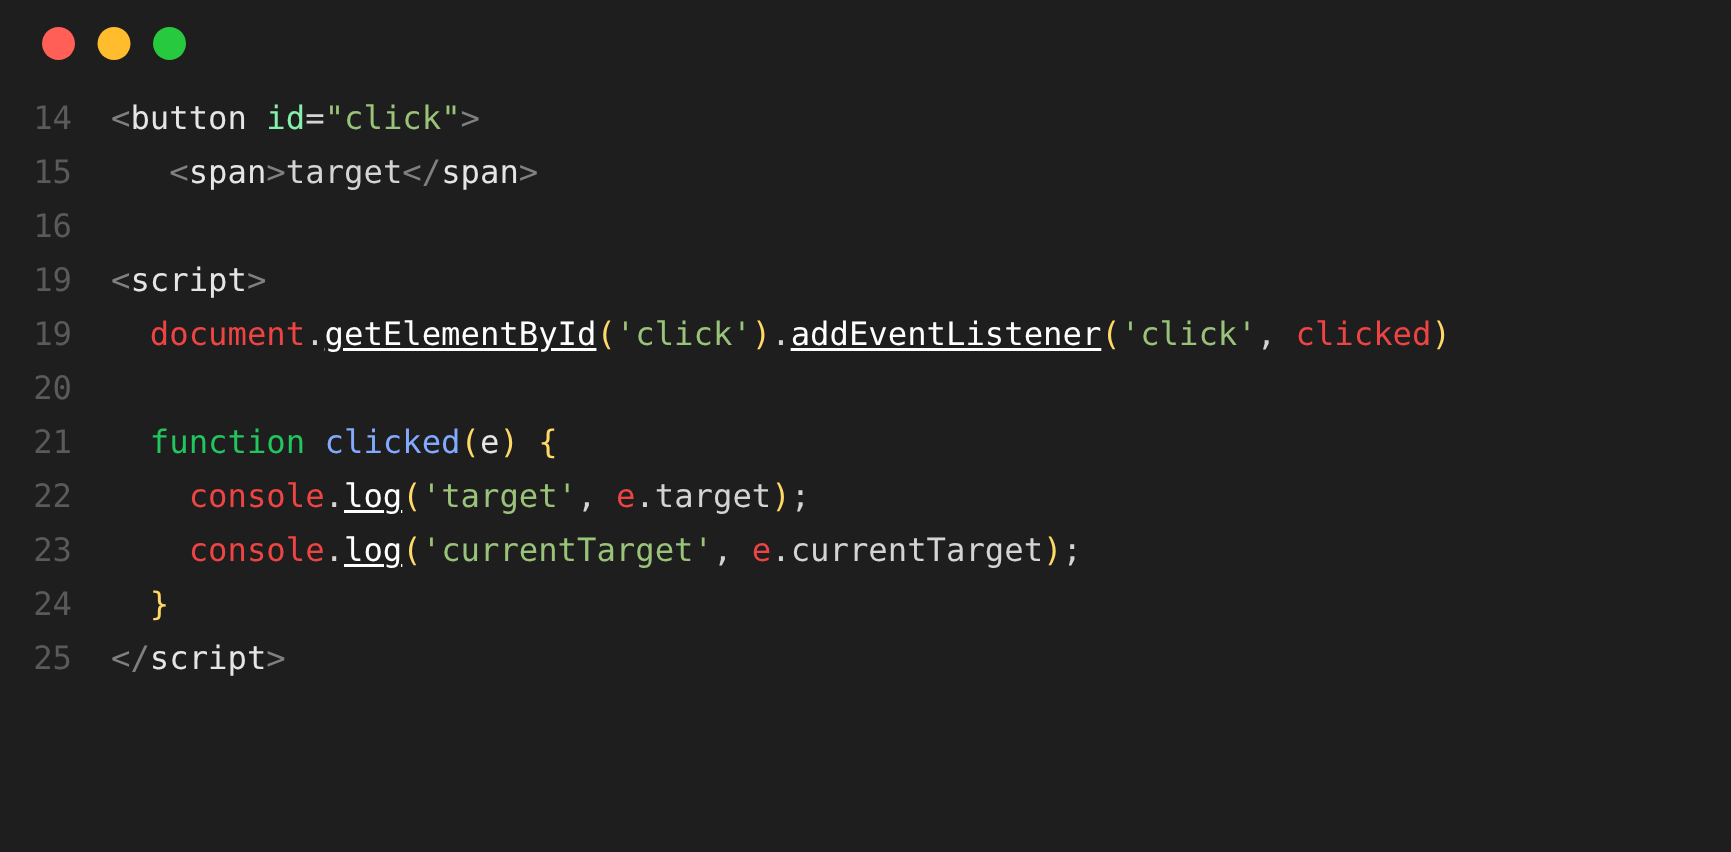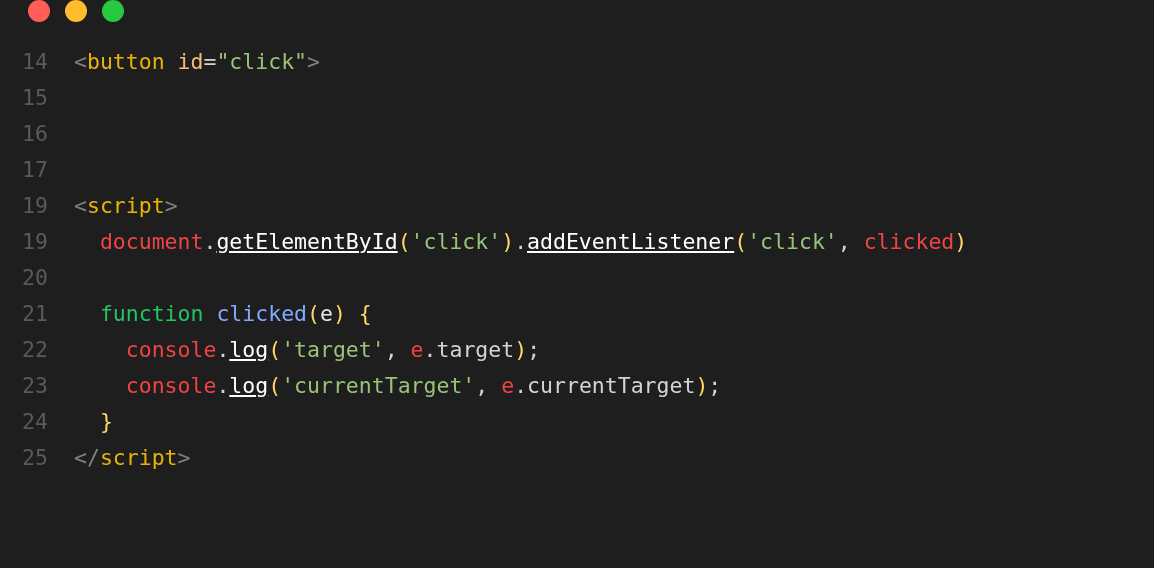--- a/index.html
+++ b/index.html
@@ -8,20 +8,21 @@
       font-family: ui-monospace, "SF Mono", Menlo, Monaco, Consolas, monospace;
       width: 1154px;
       height: 568px;
       overflow: hidden;
     }
     .editor-window {
       width: 100%;
       height: 100%;
       background: #1e1e1e;
       border-radius: 12px;
+      padding-top: 18px;
     }
     .title-bar {
       display: flex;
       gap: 15px;
       padding-left: 28px;
       padding-bottom: 22px;
     }
     .traffic-light {
       width: 22px;
       height: 22px;
@@ -46,22 +47,22 @@
       user-select: none;
       padding-right: 0;
       flex-shrink: 0;
     }
     .line-content {
       padding-left: 26px;
       color: #d4d4d4;
     }
     
     .tk-punct    { color: #808080; }
-    .tk-tag      { color: #eab308; }
-    .tk-attr     { color: #fdba74; }
+    .tk-tag      { color: #e5e5e5; }
+    .tk-attr     { color: #86efac; }
     .tk-op       { color: #d4d4d4; }
     .tk-string   { color: #98c379; }
     .tk-text     { color: #d4d4d4; }
     .tk-ident    { color: #ef4444; }
     .tk-dot      { color: #d4d4d4; }
     .tk-method   { color: #ffffff; text-decoration: underline; }
     .tk-paren    { color: #ffd866; }
     .tk-keyword  { color: #22c55e; }
     .tk-fname    { color: #82aaff; }
     .tk-param    { color: #e6e6e6; }
@@ -74,23 +75,22 @@
 <body>
 
 <div class="editor-window">
   <div class="title-bar">
     <div class="traffic-light tl-red"></div>
     <div class="traffic-light tl-yellow"></div>
     <div class="traffic-light tl-green"></div>
   </div>
   <div class="code-area" id="code-area">
       <div class="code-line"><span class="line-number">14</span><span class="line-content"><span class="tk-punct">&lt;</span><span class="tk-tag">button</span><span class="tk-text"> </span><span class="tk-attr">id</span><span class="tk-op">=</span><span class="tk-string">"click"</span><span class="tk-punct">&gt;</span></span></div>
-      <div class="code-line"><span class="line-number">15</span></div>
+      <div class="code-line"><span class="line-number">15</span><span class="line-content"><span class="tk-text">   </span><span class="tk-punct">&lt;</span><span class="tk-tag">span</span><span class="tk-punct">&gt;</span><span class="tk-text">target</span><span class="tk-punct">&lt;/</span><span class="tk-tag">span</span><span class="tk-punct">&gt;</span></span></div>
       <div class="code-line"><span class="line-number">16</span></div>
-      <div class="code-line"><span class="line-number">17</span><span class="line-content"></span></div>
       <div class="code-line"><span class="line-number">19</span><span class="line-content"><span class="tk-punct">&lt;</span><span class="tk-tag">script</span><span class="tk-punct">&gt;</span></span></div>
       <div class="code-line"><span class="line-number">19</span><span class="line-content"><span class="tk-text">  </span><span class="tk-ident">document</span><span class="tk-dot">.</span><span class="tk-method">getElementById</span><span class="tk-paren">(</span><span class="tk-string">'click'</span><span class="tk-paren">)</span><span class="tk-dot">.</span><span class="tk-method">addEventListener</span><span class="tk-paren">(</span><span class="tk-string">'click'</span><span class="tk-comma">, </span><span class="tk-ident">clicked</span><span class="tk-paren">)</span></span></div>
       <div class="code-line"><span class="line-number">20</span><span class="line-content"></span></div>
       <div class="code-line"><span class="line-number">21</span><span class="line-content"><span class="tk-text">  </span><span class="tk-keyword">function</span><span class="tk-text"> </span><span class="tk-fname">clicked</span><span class="tk-paren">(</span><span class="tk-param">e</span><span class="tk-paren">)</span><span class="tk-text"> </span><span class="tk-brace">{</span></span></div>
       <div class="code-line"><span class="line-number">22</span><span class="line-content"><span class="tk-text">    </span><span class="tk-ident">console</span><span class="tk-dot">.</span><span class="tk-method">log</span><span class="tk-paren">(</span><span class="tk-string">'target'</span><span class="tk-comma">, </span><span class="tk-ident">e</span><span class="tk-dot">.</span><span class="tk-prop">target</span><span class="tk-paren">)</span><span class="tk-semi">;</span></span></div>
       <div class="code-line"><span class="line-number">23</span><span class="line-content"><span class="tk-text">    </span><span class="tk-ident">console</span><span class="tk-dot">.</span><span class="tk-method">log</span><span class="tk-paren">(</span><span class="tk-string">'currentTarget'</span><span class="tk-comma">, </span><span class="tk-ident">e</span><span class="tk-dot">.</span><span class="tk-prop">currentTarget</span><span class="tk-paren">)</span><span class="tk-semi">;</span></span></div>
       <div class="code-line"><span class="line-number">24</span><span class="line-content"><span class="tk-text">  </span><span class="tk-brace">}</span></span></div>
       <div class="code-line"><span class="line-number">25</span><span class="line-content"><span class="tk-punct">&lt;/</span><span class="tk-tag">script</span><span class="tk-punct">&gt;</span></span></div>
     </div>
 </div>

